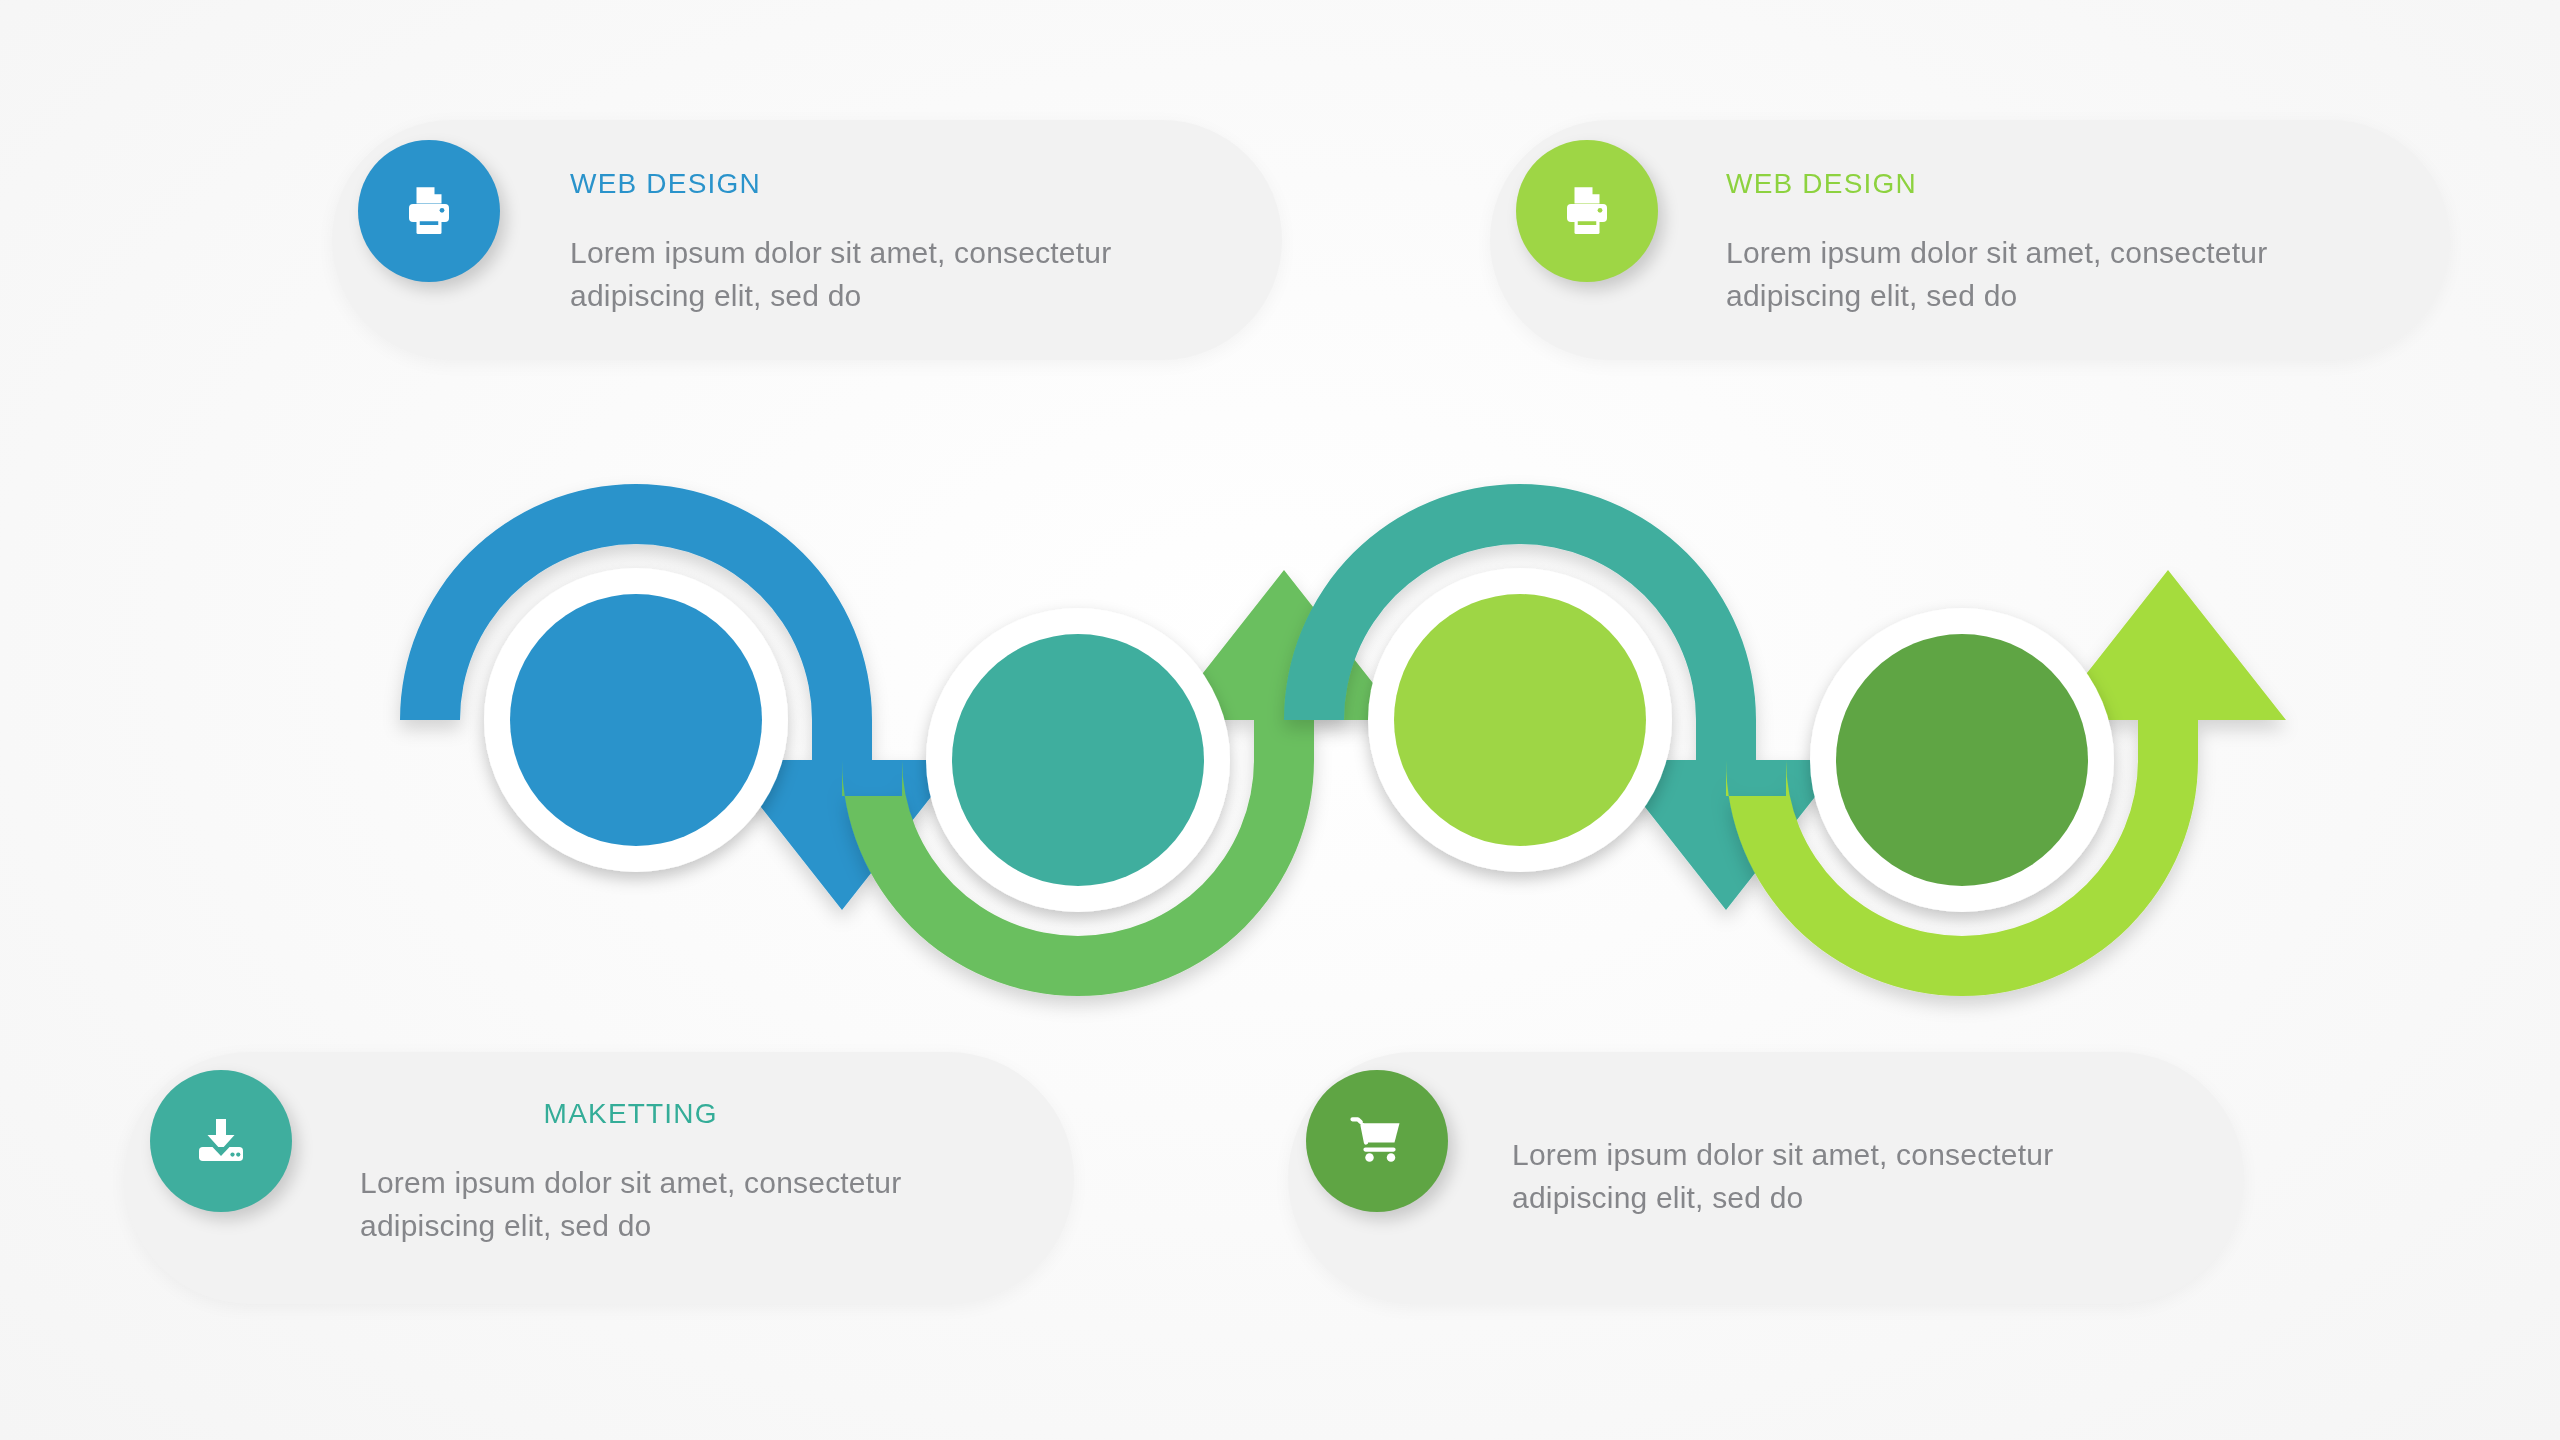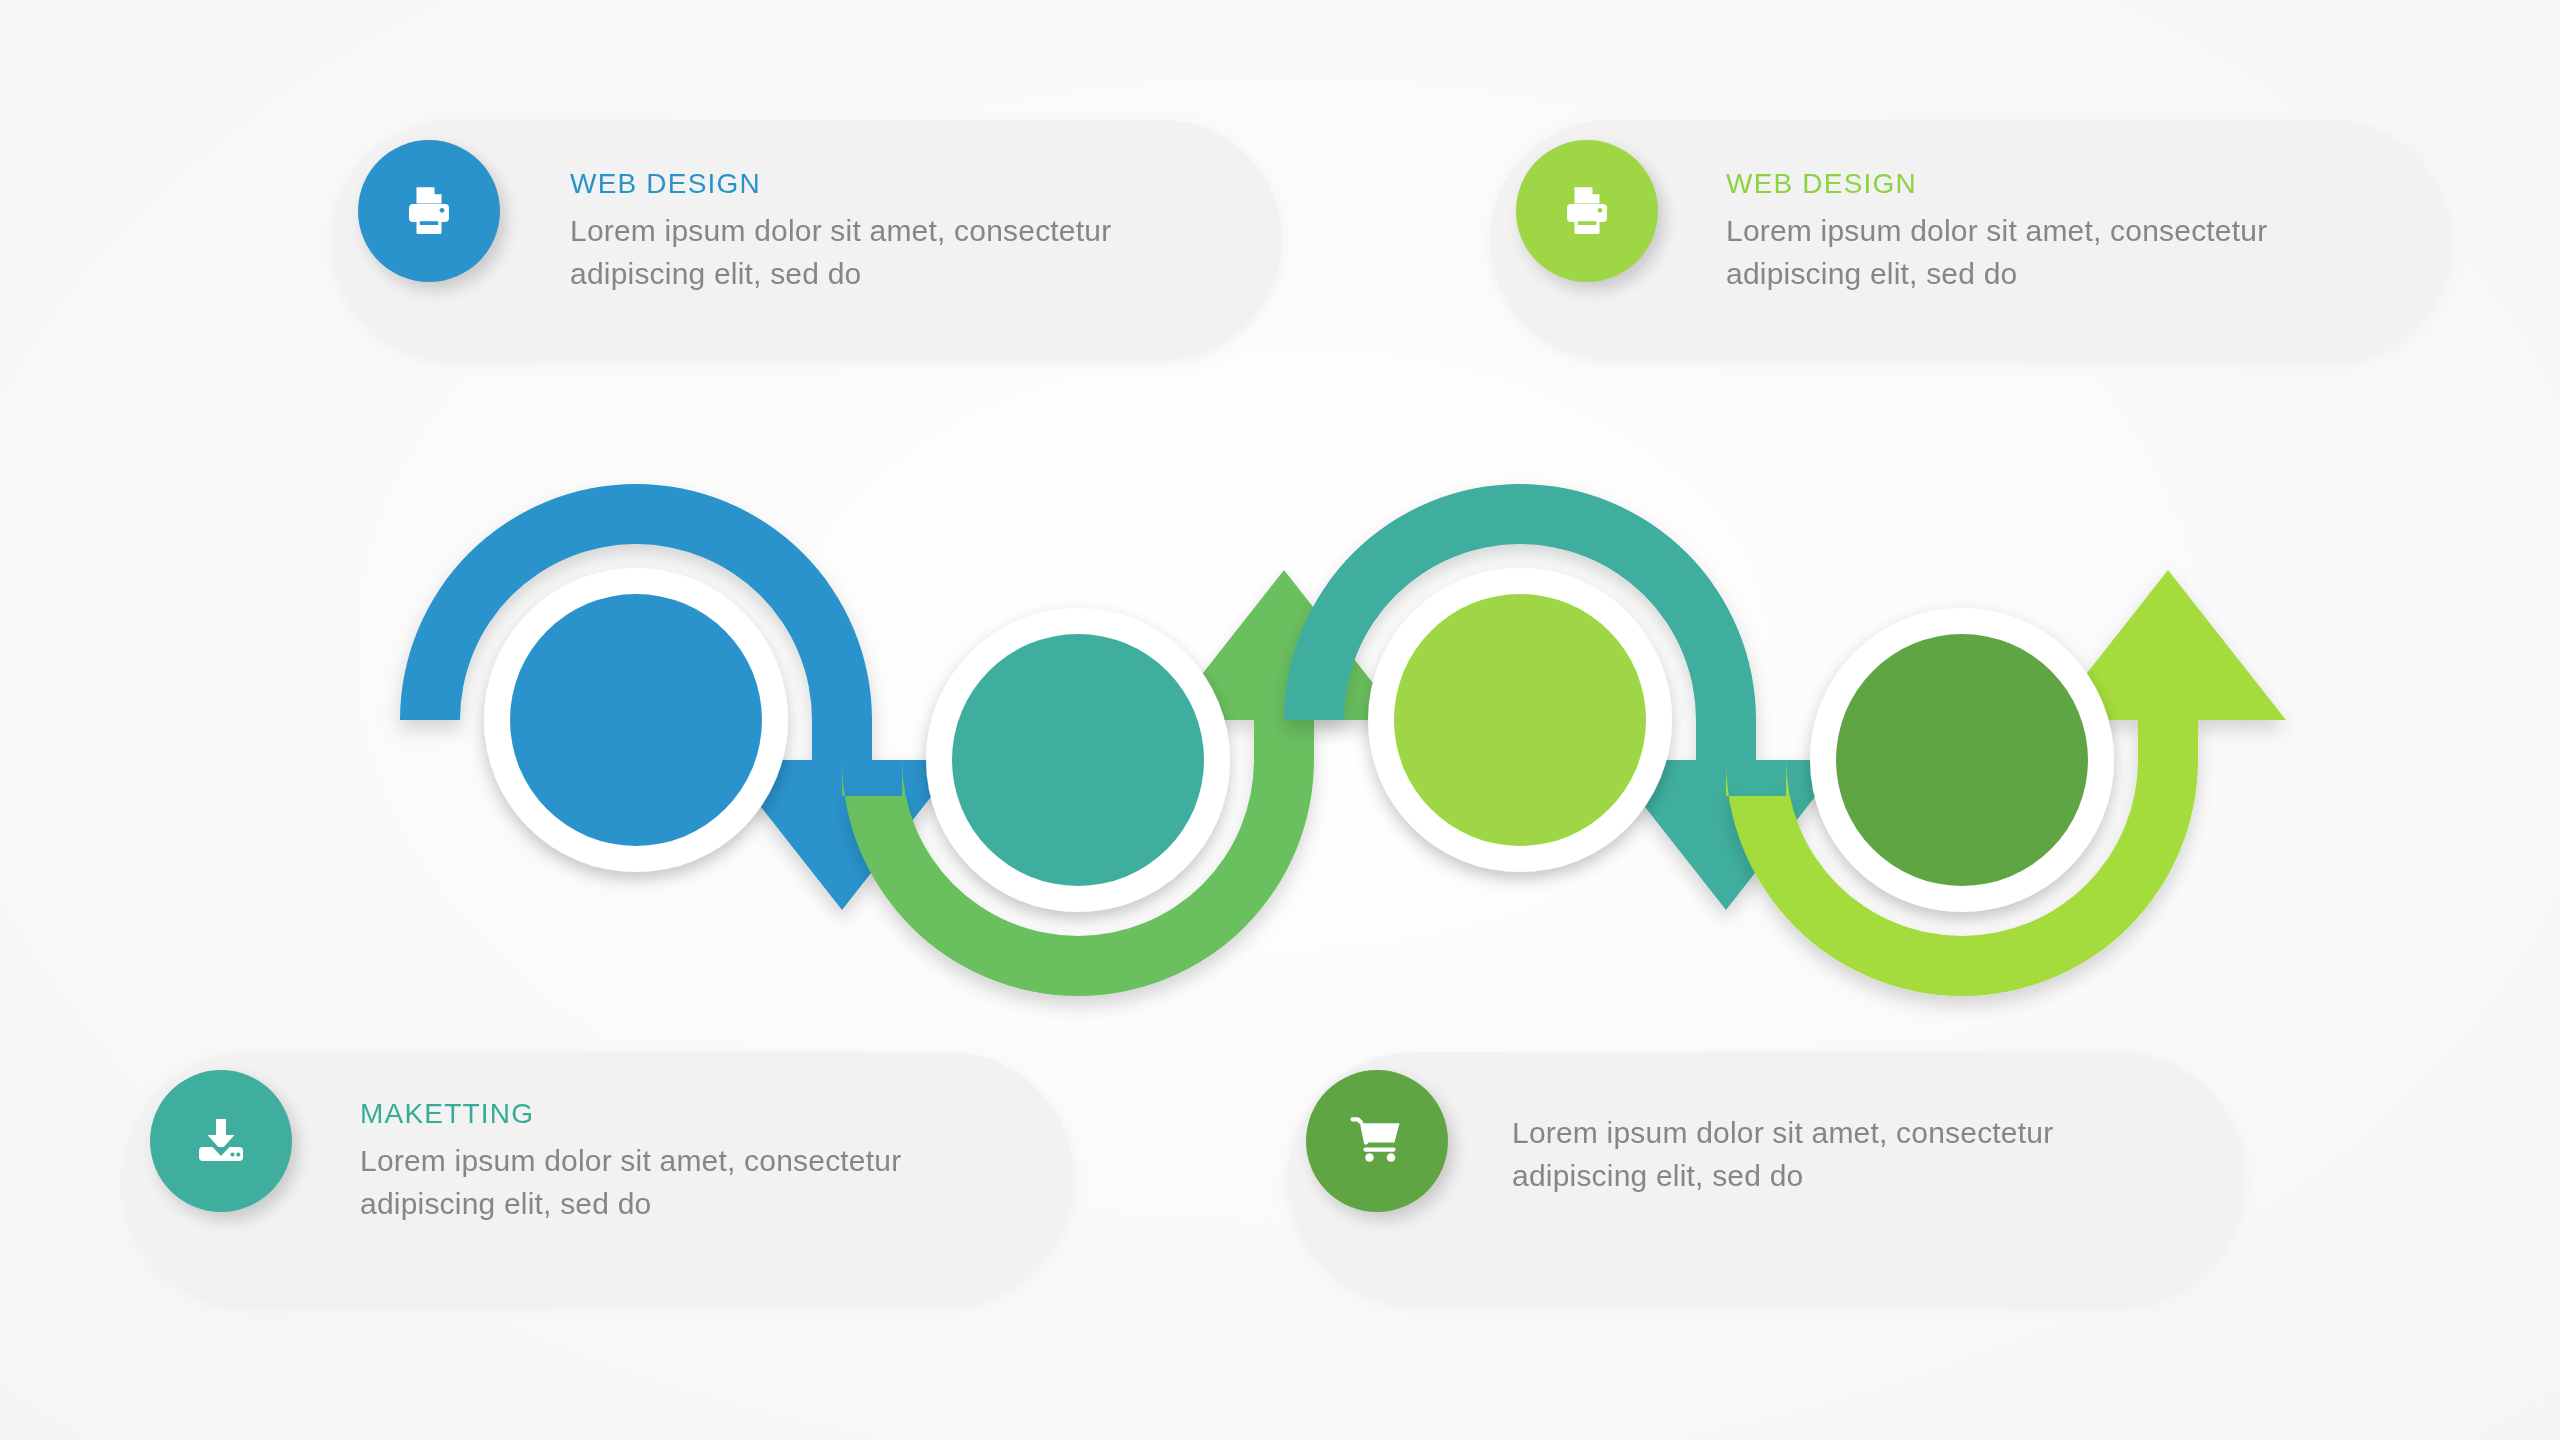--- a/index.html
+++ b/index.html
@@ -23,21 +23,21 @@
   }
   .card-body { position:absolute; }
   .card-title {
     font-size:28px;
     font-weight:normal;
     letter-spacing:1.2px;
     line-height:1;
     white-space:nowrap;
   }
   .card-desc {
-    margin-top:12px;
+    margin-top:34px;
     font-size:30px;
     line-height:1.42;
     color:#85868a;
     font-weight:300;
     letter-spacing:0.2px;
     white-space:pre-line;
   }
 
   .badge {
     position:absolute;
@@ -61,21 +61,21 @@
   #card-maketting  { left:124px;  top:1052px; width:950px; height:252px; }
   #badge-maketting { left:150px;  top:1070px; background:#3FAE9E; }
   #text-maketting  { left:360px;  top:1100px; }
 
   #card-business   { left:1288px; top:1052px; width:956px; height:252px; }
   #badge-business  { left:1306px; top:1070px; background:#5FA544; }
   #text-business   { left:1512px; top:1100px; }
 
   .t-blue   { color:#2A93CB; }
   .t-lgreen { color:#8DD23F; }
-  .t-teal   { color:#34AD98; }
+  .t-teal   { color:#34AD98;text-align:center; }
   .t-dgreen { color:#4E9A3E; }
 
   
   #wave-graphic {
     position:absolute;
     left:0; top:420px;
     width:2560px; height:640px;
   }
 </style>
 </head>

